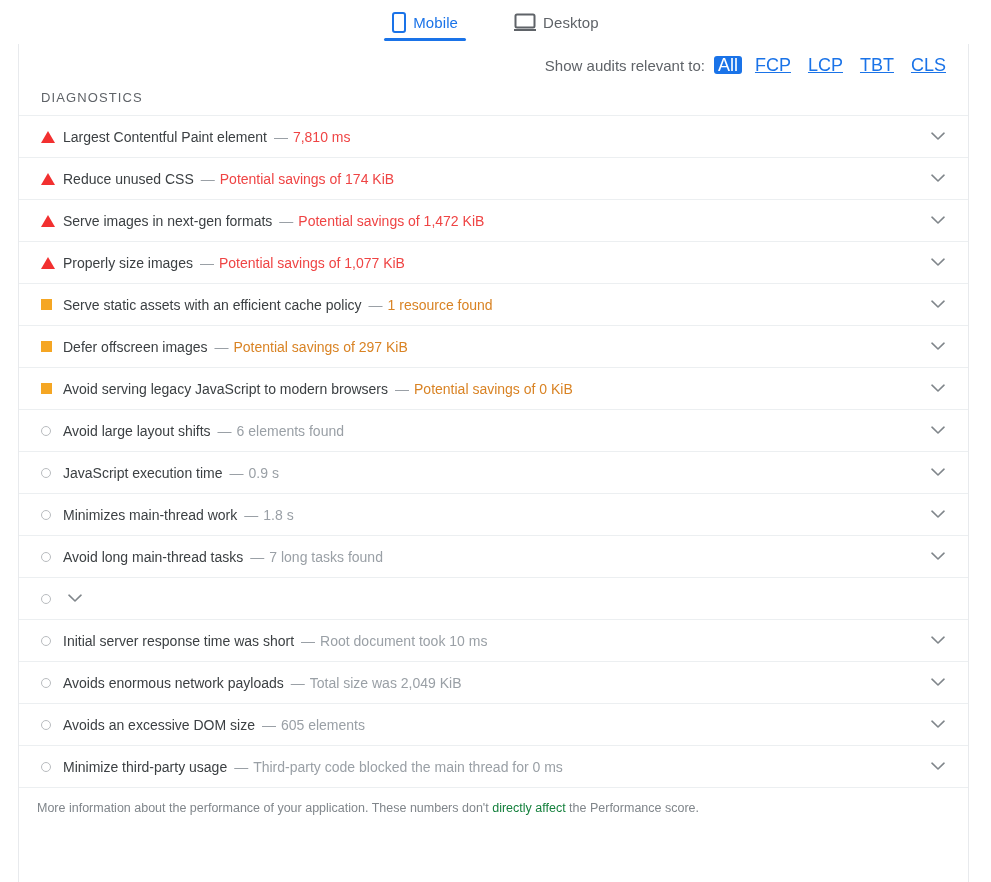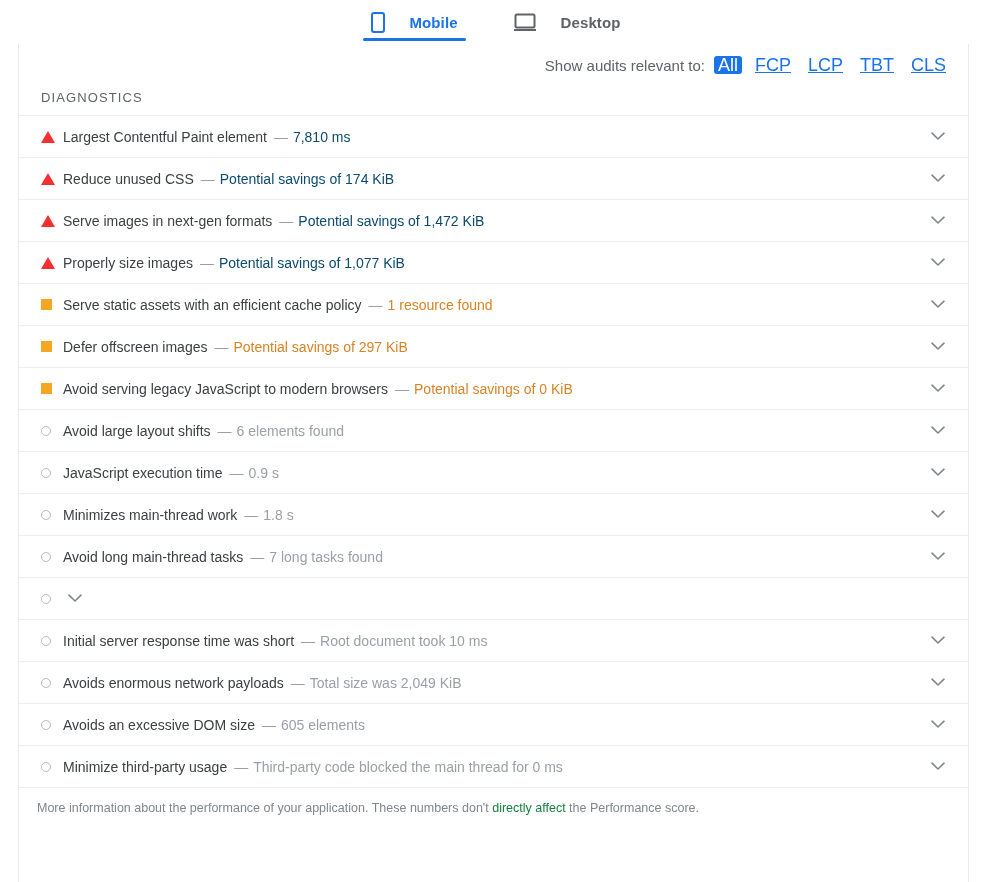--- a/index.html
+++ b/index.html
@@ -21,30 +21,29 @@
     height: 44px;
     display: flex;
     align-items: flex-start;
     justify-content: center;
     gap: 40px;
     background: #fff;
   }
   .device-tab {
     display: flex;
     align-items: center;
-    gap: 25px;
+    gap: 7px;
     padding: 7px 8px 0 8px;
     height: 37px;
     box-sizing: border-box;
     cursor: pointer;
     position: relative;
     font-size: 15px;
     letter-spacing: .1px;
     color: #5f6368;
-    font-weight: bold;
   }
   .device-tab.active { color: #1a73e8; }
   .device-tab.active::after {
     content: "";
     position: absolute;
     left: 0; right: 0;
     bottom: -4px;
     height: 3px;
     background: #1a73e8;
     border-radius: 2px;
@@ -135,21 +134,21 @@
     flex: 1 1 auto;
     font-size: 14px;
     color: #3c4043;
     white-space: nowrap;
     overflow: hidden;
     text-overflow: ellipsis;
   }
   .audit-title { color: #3c4043; }
   .audit-sep { color: #9aa0a6; margin: 0 5px 0 7px; }
   .audit-value { }
-  .v-fail { color: #0c4a6e; }
+  .v-fail { color: #ef4444; }
   .v-average { color: #d98324; }
   .v-pass { color: #9aa0a6; }
 
   .chevron {
     flex: 0 0 24px;
     display: flex;
     align-items: center;
     justify-content: center;
     cursor: pointer;
   }

